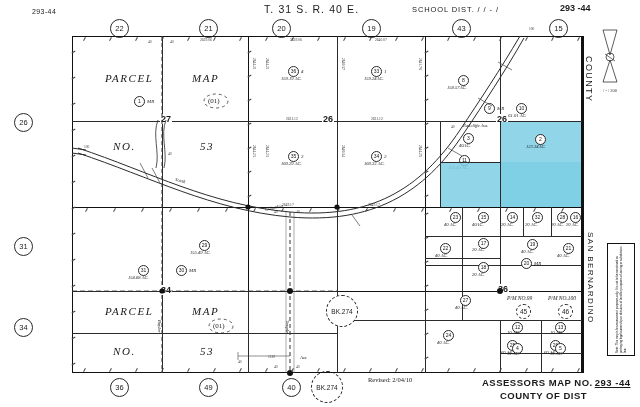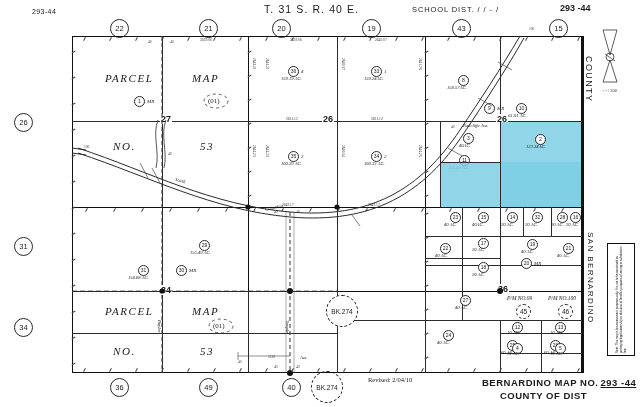--- a/index.html
+++ b/index.html
@@ -439,21 +439,21 @@
   <div class="abs dim" style="left:603px;top:88px;font-size:4.5px;">/ - / 200</div>
 
   <div class="abs ln-v-hvy" style="left:582px;top:36px;height:337px;border-left-width:2px;"></div>
 
   <div class="abs notebox" style="left:607px;top:243px;width:28px;height:113px;">
     <div class="noteinner">Note: This map is for assessment purposes only. It is not to be construed as portraying legal ownership or divisions of land for purposes of zoning or subdivision law.</div>
   </div>
 
   <div class="abs revised" style="left:368px;top:376px;">Revised: 2/04/10</div>
   <div class="abs" style="left:482px;top:377px;display:flex;align-items:baseline;gap:2px;">
-    <span class="footer-title">BERNARDINO MAP NO.</span>
+    <span class="footer-title">ASSESSORS MAP NO.</span>
     <span class="footer-title" style="text-decoration:underline;">293 -44</span>
   </div>
   <div class="abs footer-sub" style="left:500px;top:390px;">COUNTY OF DIST</div>
 
 <div class="tick" style="left: 84px; top: 37px; transform: rotate(28deg);"></div>
     <div class="tick" style="left: 110px; top: 37px; transform: rotate(28deg);"></div>
     <div class="tick" style="left: 136px; top: 37px; transform: rotate(28deg);"></div>
     <div class="tick" style="left: 162px; top: 37px; transform: rotate(28deg);"></div>
     <div class="tick" style="left: 188px; top: 37px; transform: rotate(28deg);"></div>
     <div class="tick" style="left: 214px; top: 37px; transform: rotate(28deg);"></div>

